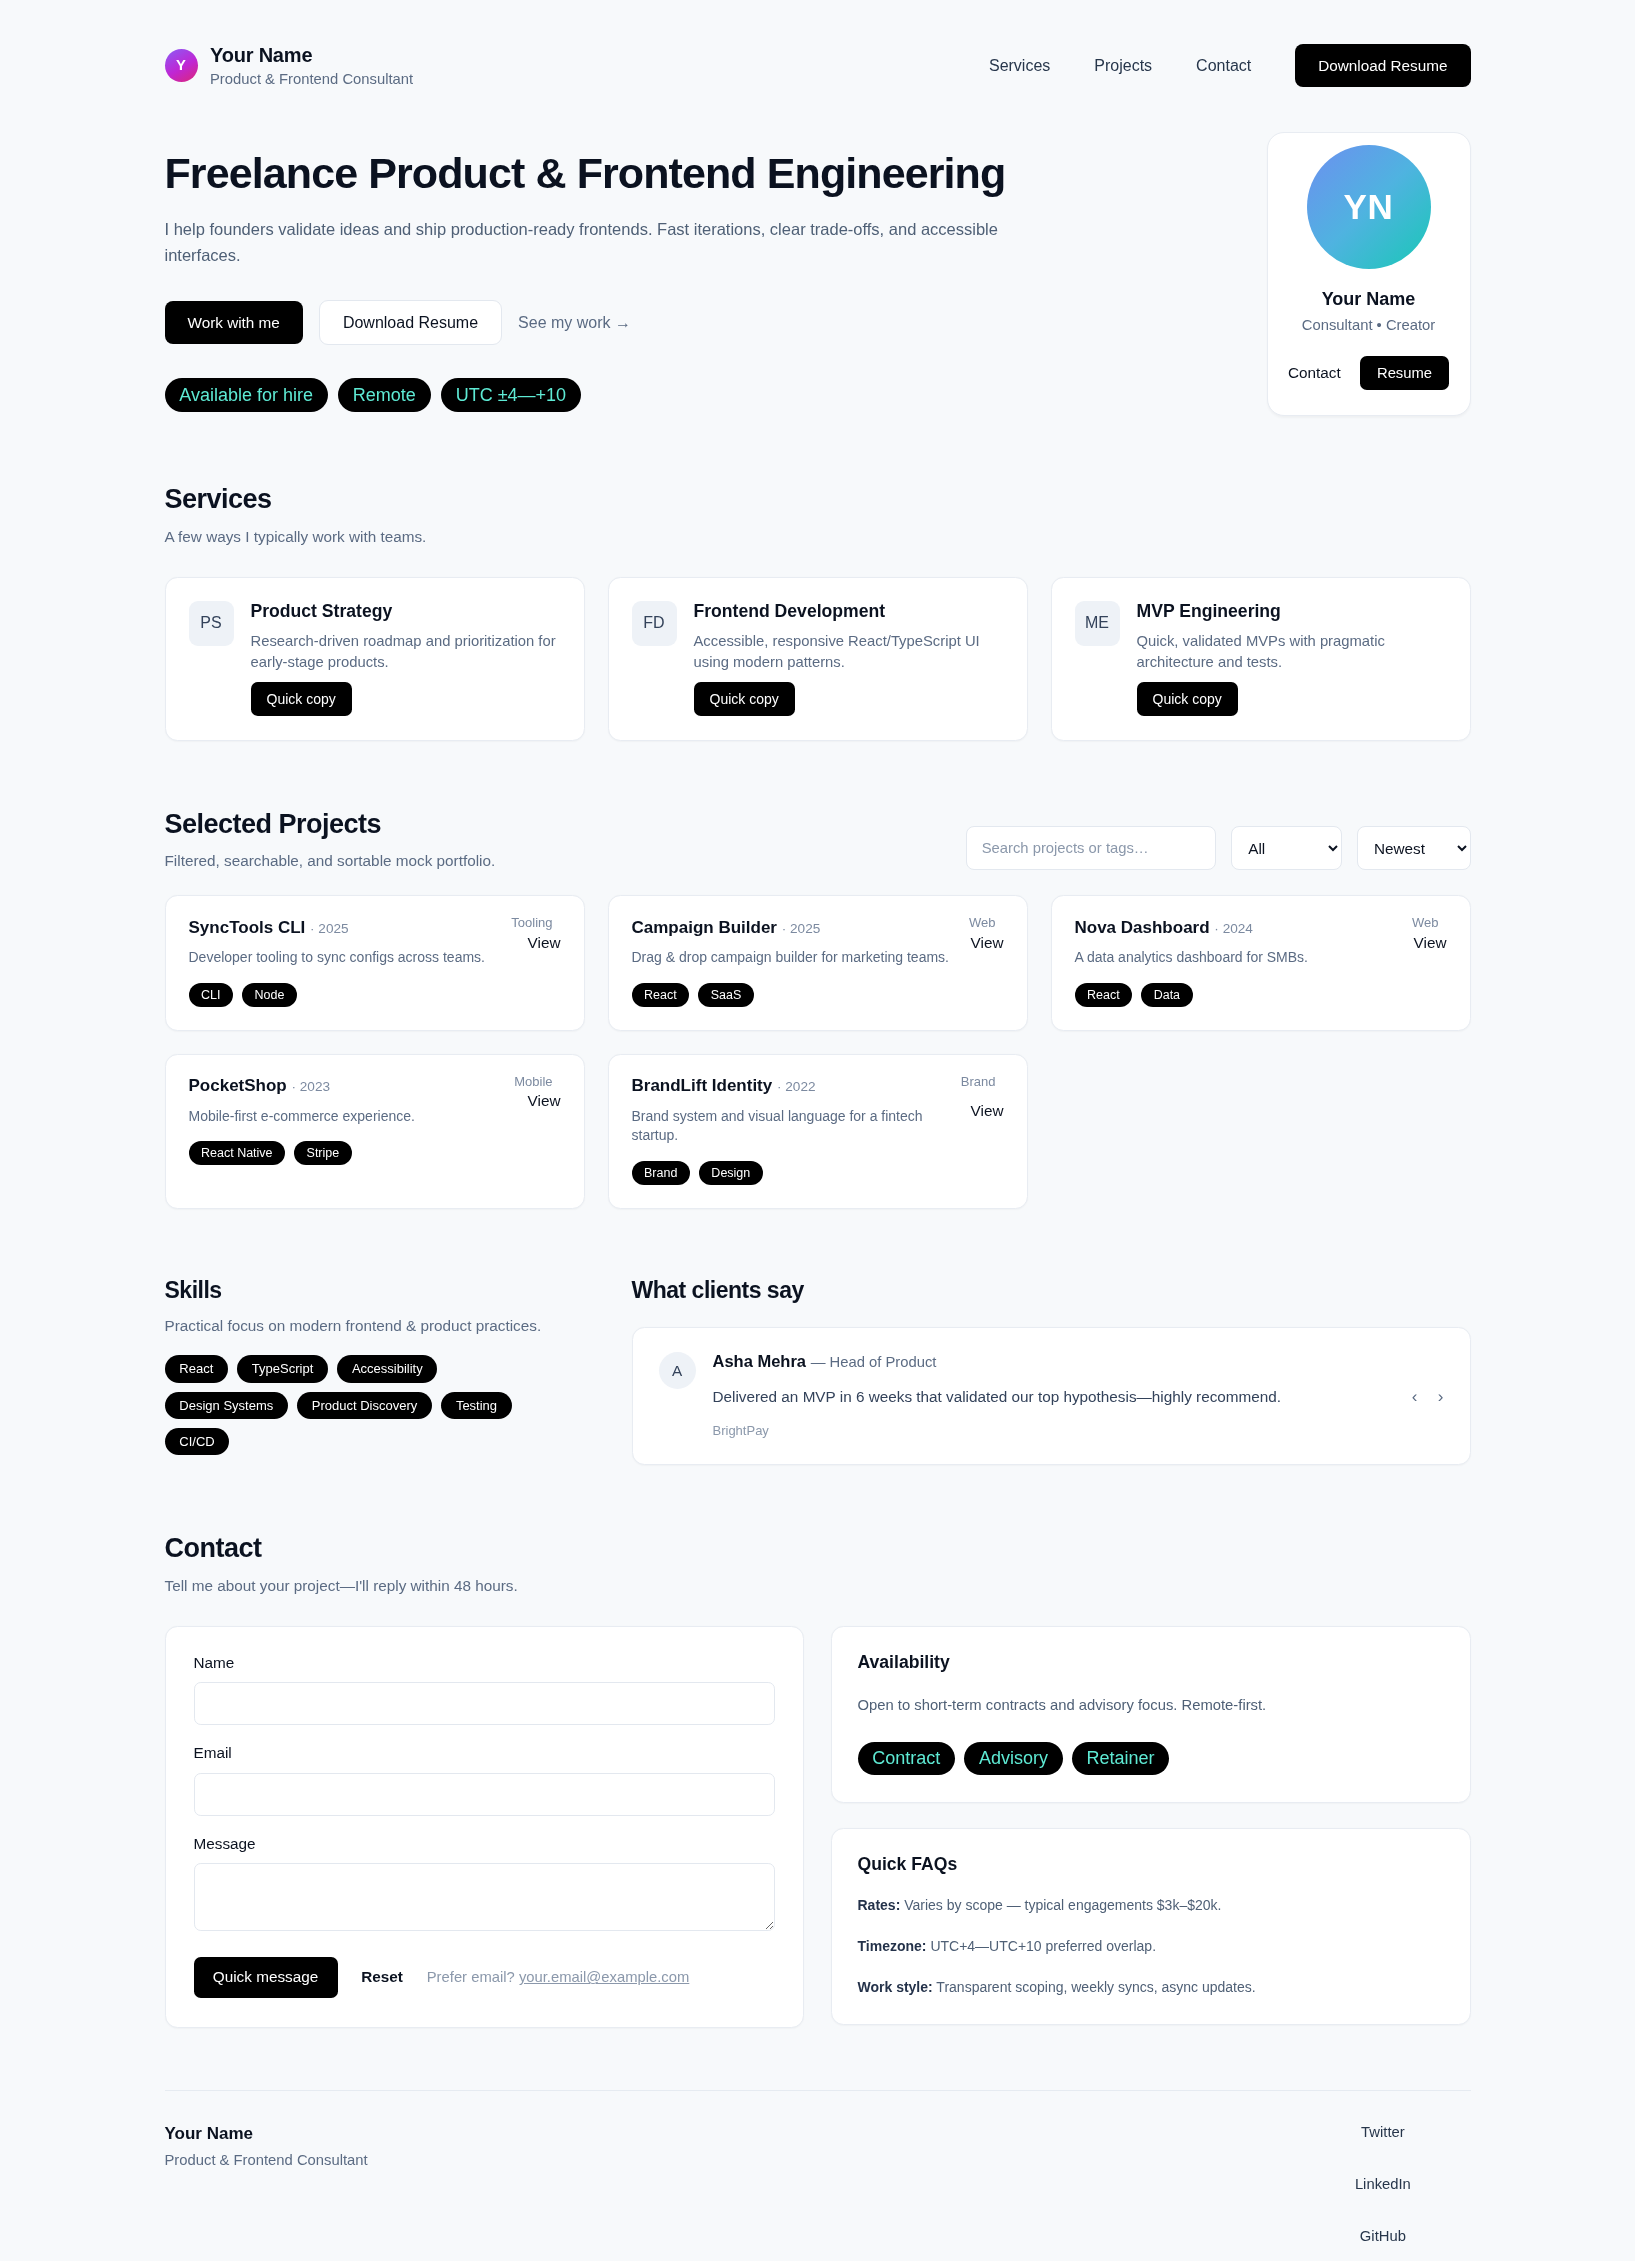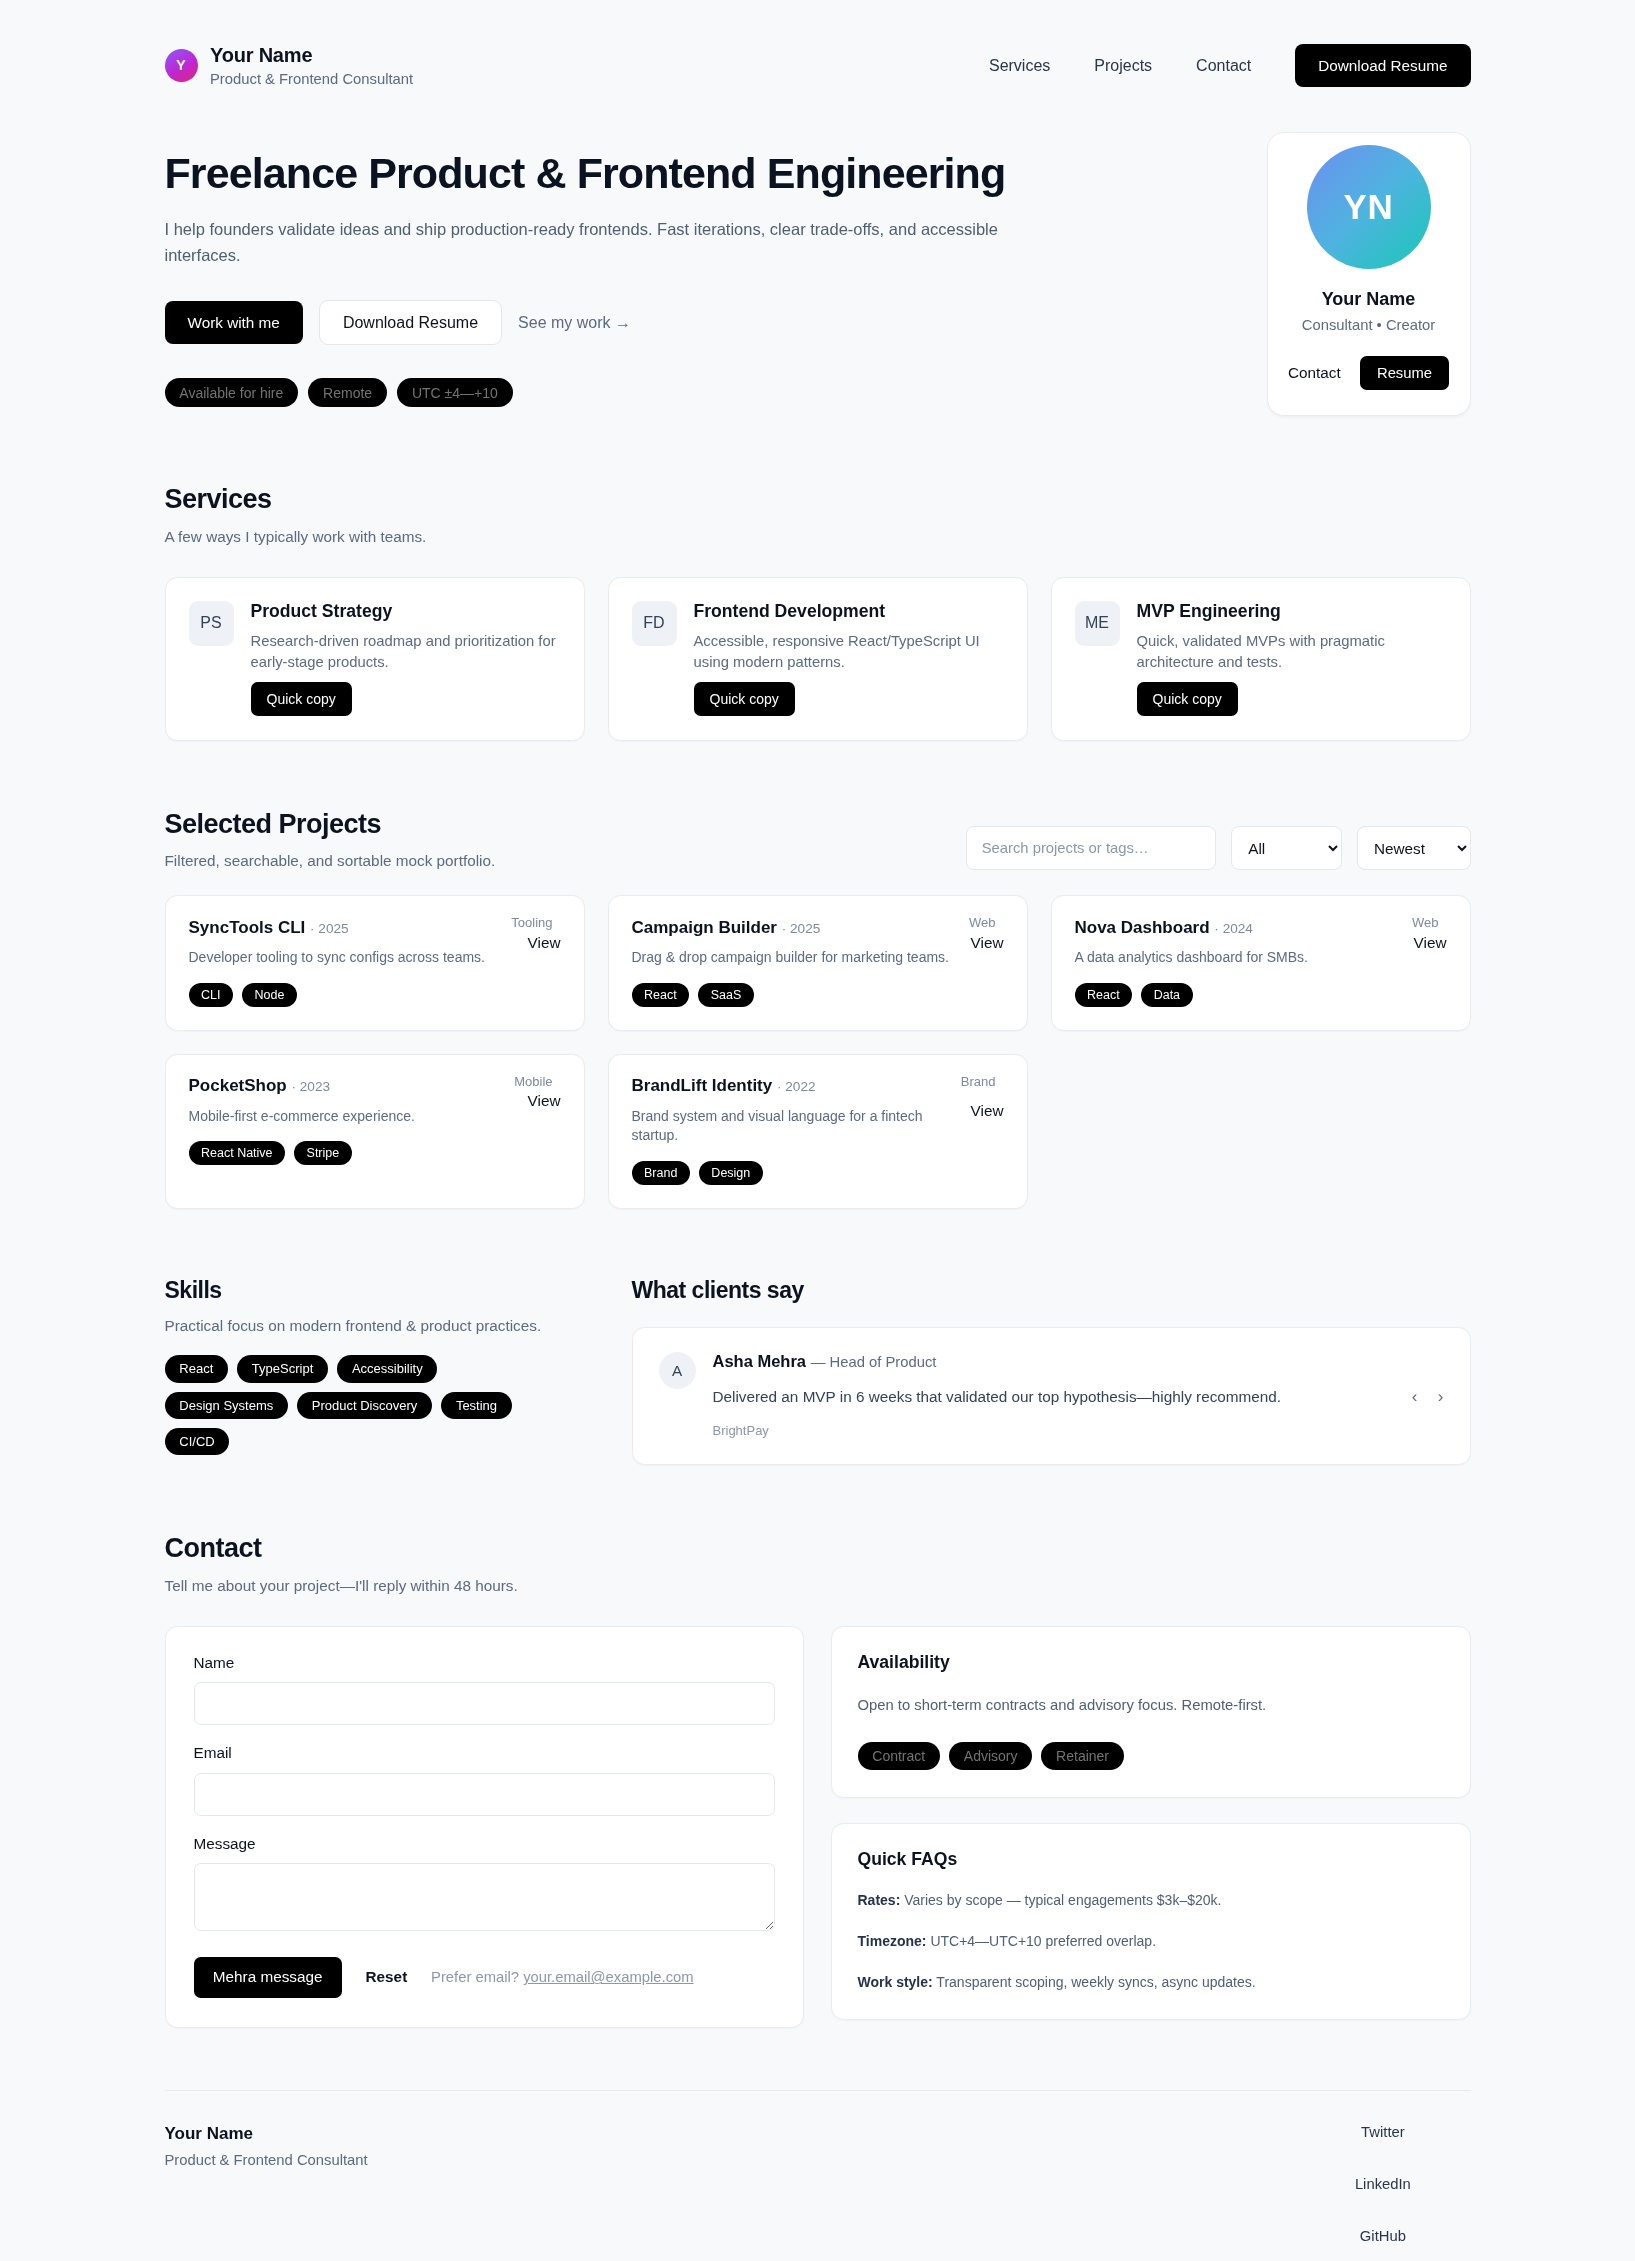--- a/index.html
+++ b/index.html
@@ -51,22 +51,22 @@
     line-height: 1.06; color: #0b1220;
   }
   .hero-lede {
     margin-top: 20.4px; font-size: 16.5px; line-height: 1.55;
     color: #4f6076; max-width: 863px;
   }
   .hero-actions { display: flex; align-items: center; gap: 16px; margin-top: 32px; }
   .hero-link { font-size: 16px; color: #5b6b83; text-decoration: none; }
   .chips { display: flex; gap: 10.2px; margin-top: 33px; flex-wrap: wrap; }
   .chip {
-    background: #000; color: #737373; border-radius: 567px;
-    font-size: 14px; padding: 6.2px 14.8px; white-space: nowrap;
+    background: #000; color: #5eead4; border-radius: 567px;
+    font-size: 18px; padding: 6.2px 14.8px; white-space: nowrap;
   }
 
   .profile-card {
     width: 204px; background: #fff; border: 1.1px solid #e8ecf2;
     border-radius: 17px; padding: 12px 23px 25px; text-align: center;
     box-shadow: 0 1.1px 2.3px rgba(16,24,40,.035);
   }
   .profile-avatar {
     width: 124px; height: 124px; border-radius: 50%; margin: 0 auto;
     background: linear-gradient(135deg,#6d8ff0 0%, #4fb3e0 50%, #18c8b6 100%);
@@ -456,21 +456,21 @@
         </div>
         <div class="field">
           <label class="field-label">Email</label>
           <input class="field-input" type="text" value="" style="">
         </div>
         <div class="field">
           <label class="field-label">Message</label>
           <textarea class="field-textarea" style=""></textarea>
         </div>
         <div class="form-actions">
-          <button type="button" class="btn btn-send">Mehra message</button>
+          <button type="button" class="btn btn-send">Quick message</button>
           <button type="button" class="btn btn-reset">Reset</button>
           <span class="email-note">
             <span>Prefer email?</span>
             <a href="#">your.email@example.com</a>
           </span>
         </div>
       </form>
 
       <div>
         <div class="card side-card">

